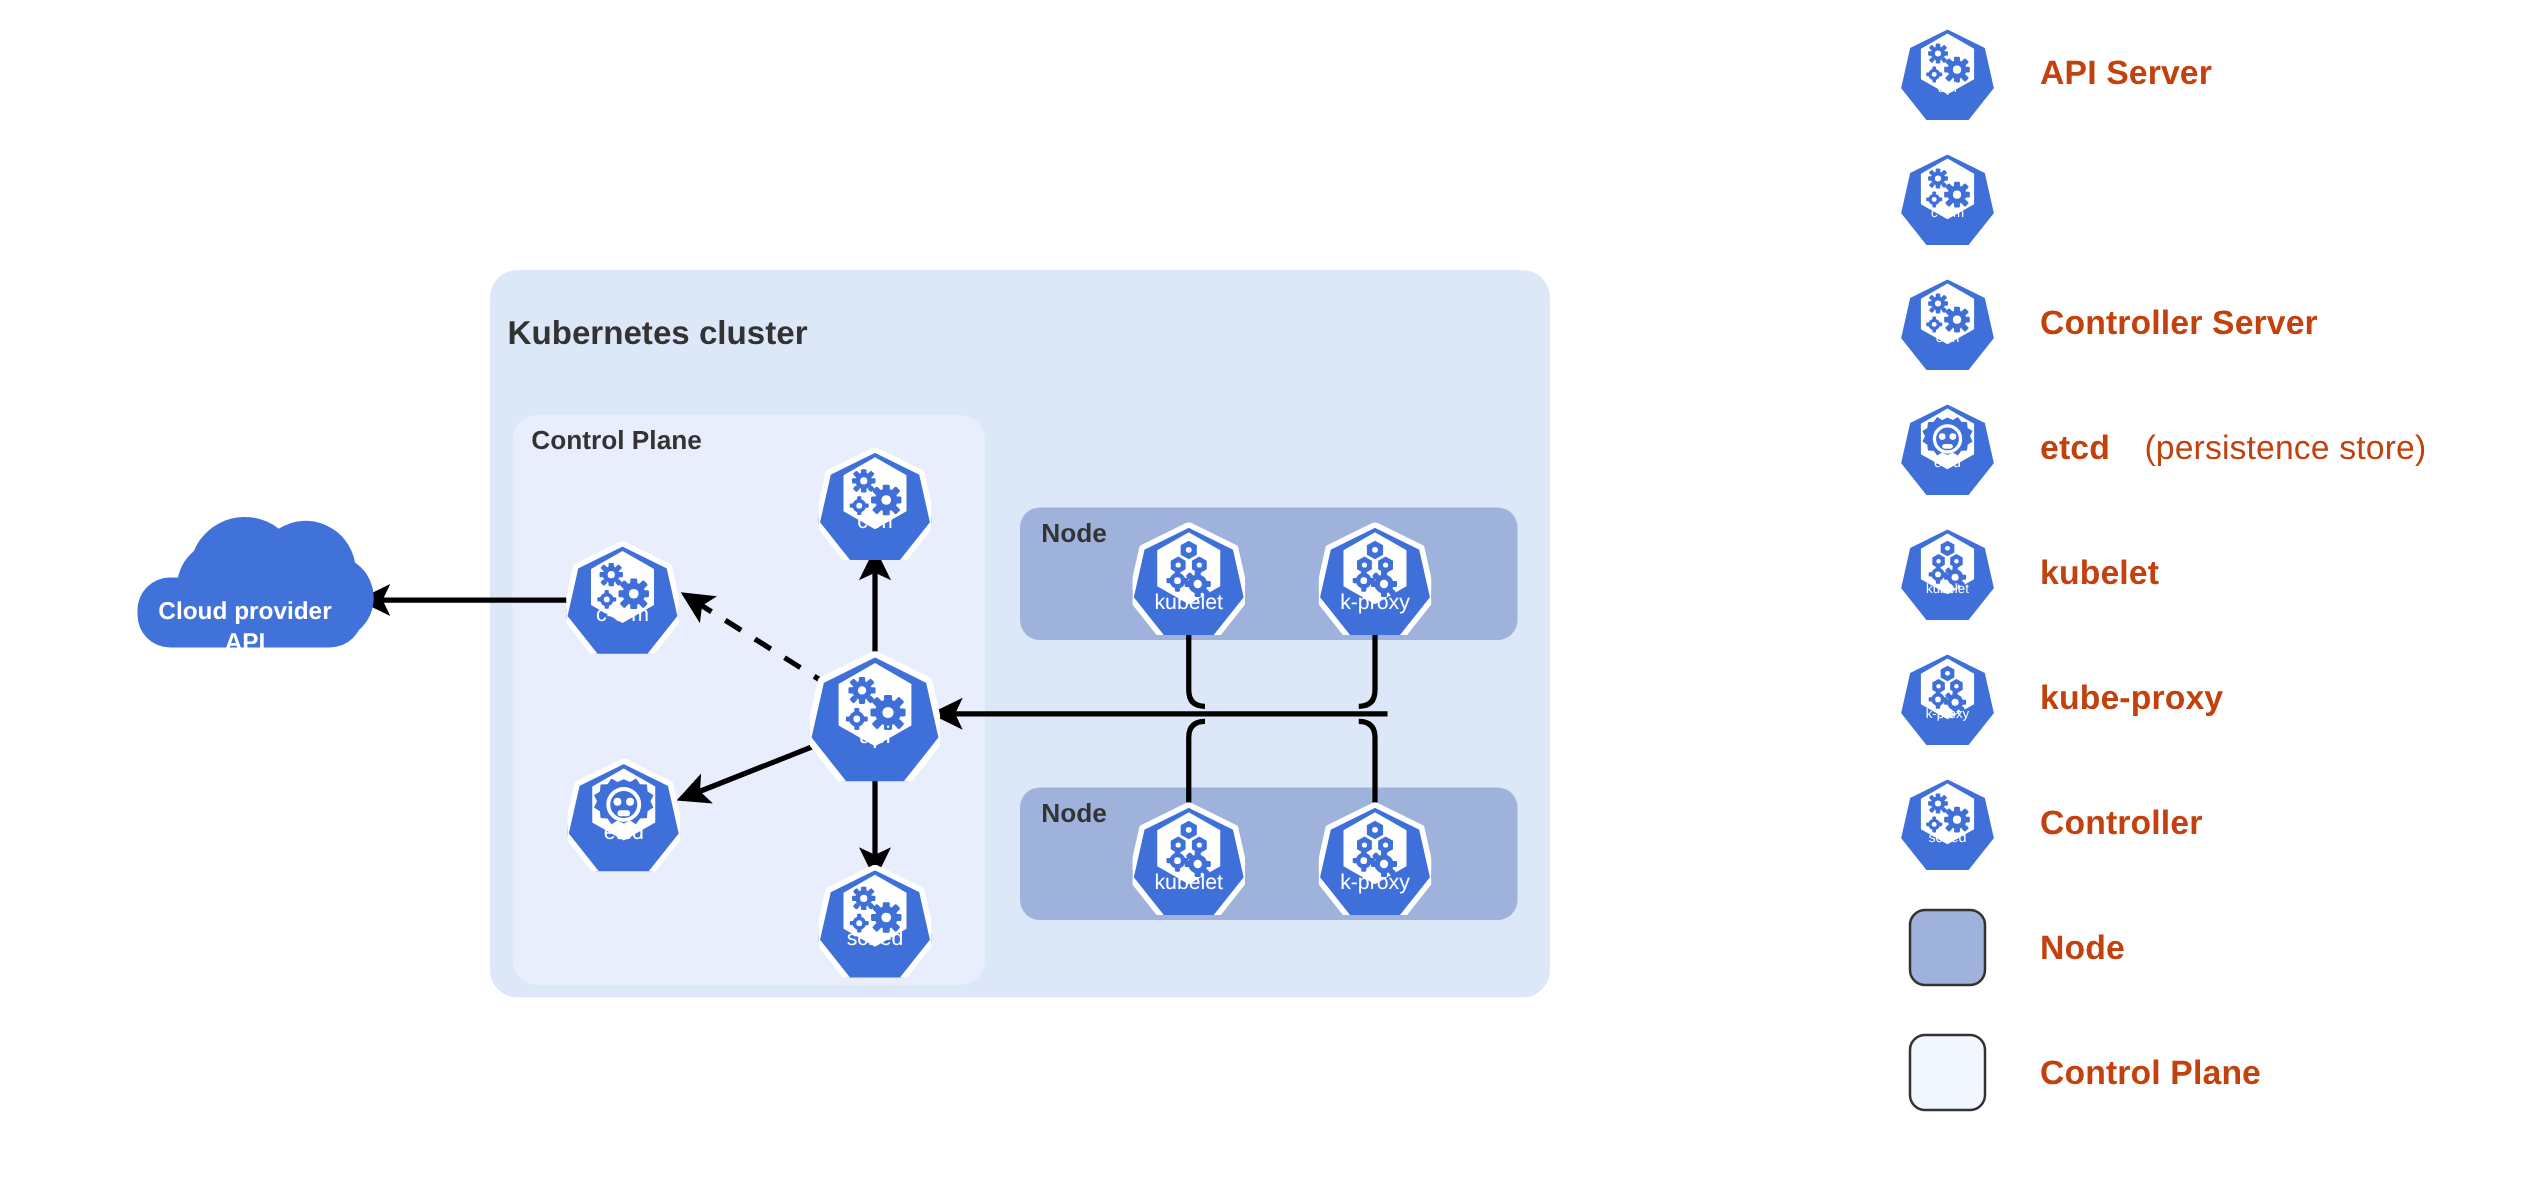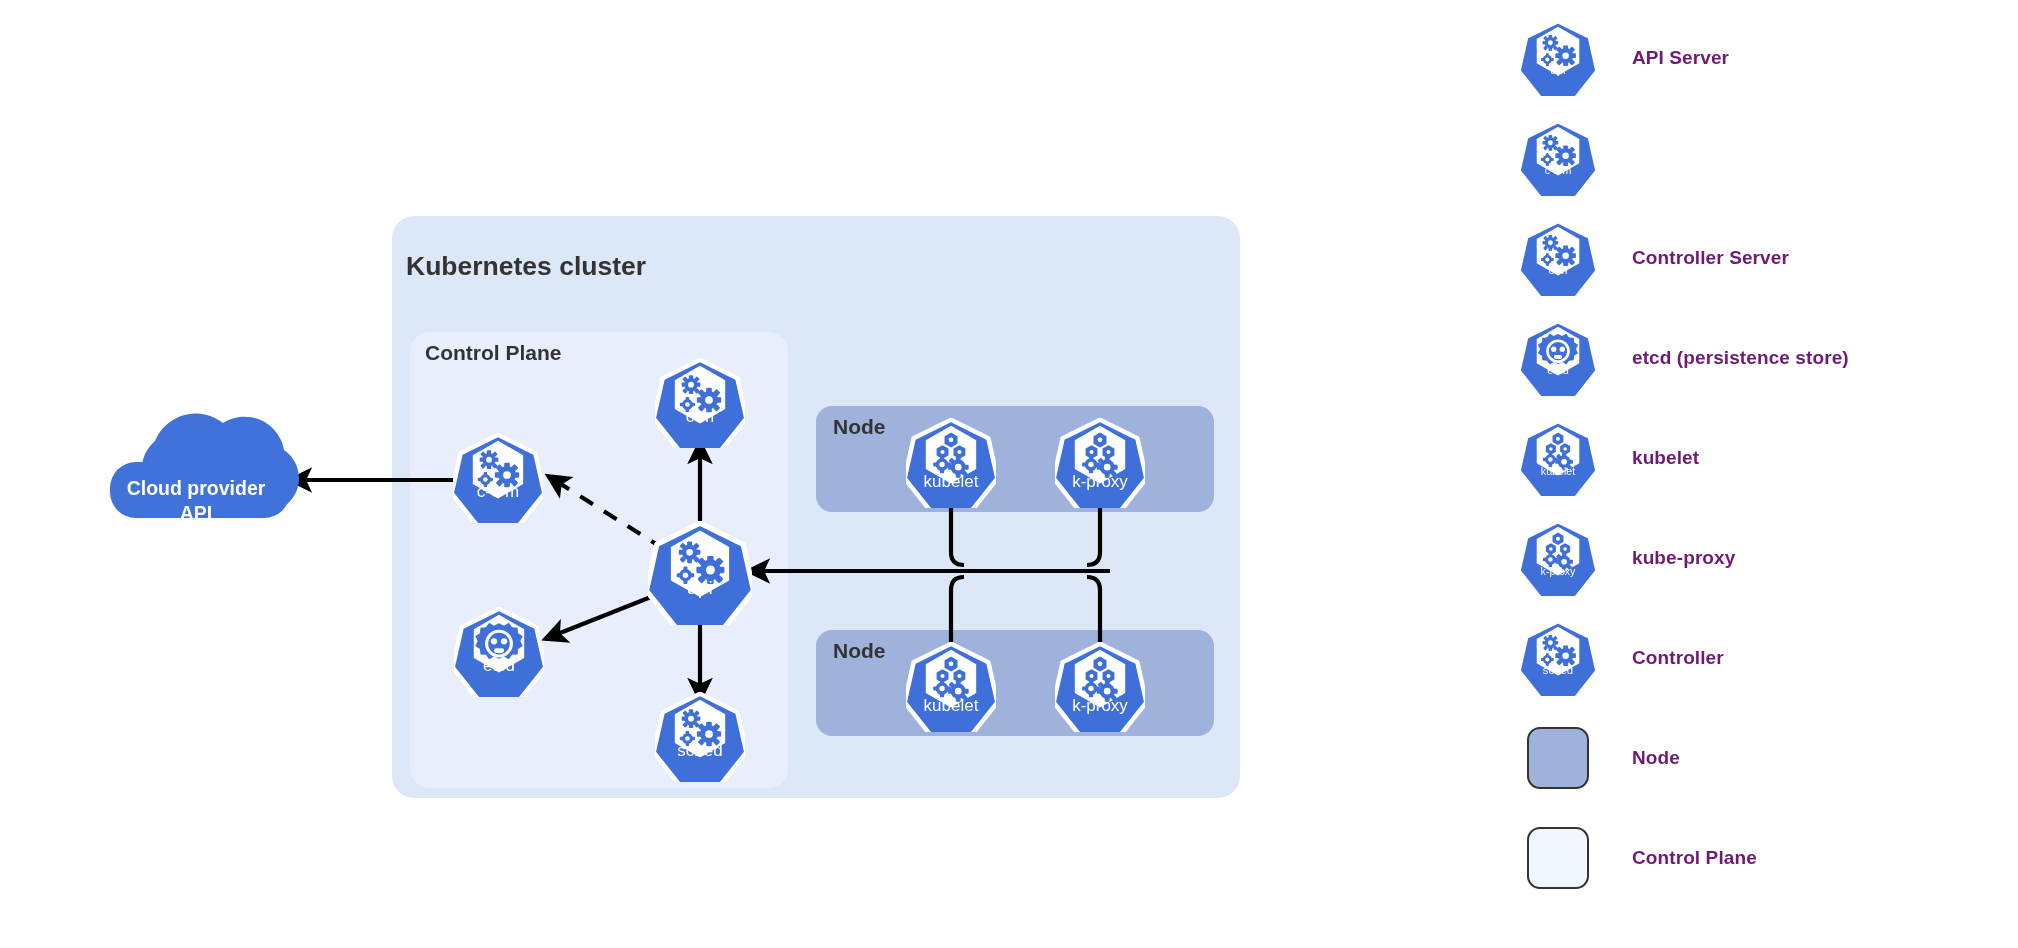--- a/index.html
+++ b/index.html
@@ -6,24 +6,24 @@
   html,body{margin:0;padding:0;background:#ffffff;}
   body{width:2018px;height:948px;position:relative;overflow:hidden;
        font-family:"Liberation Sans","DejaVu Sans",sans-serif;}
   #root{position:absolute;inset:0;}
   svg.diagram{position:absolute;left:0;top:0;width:2018px;height:948px;display:block;}
 
   .legend{position:absolute;left:1520px;top:18px;width:480px;}
   .legend-row{display:flex;align-items:center;height:80px;margin-bottom:20px;}
   .legend-icon{width:76px;height:76px;flex:0 0 76px;display:flex;
                align-items:center;justify-content:center;}
-  .legend-text{margin-left:36px;font-size:19px;color:#701a75;
+  .legend-text{margin-left:36px;font-size:27px;color:#c2410c;
                letter-spacing:.1px;white-space:nowrap;}
   .legend-text b{font-weight:bold;}
-  .legend-text .note{font-weight:bold;}
+  .legend-text .note{font-weight:normal;margin-left:20px;}
   .legend-text .ital{font-style:italic;font-weight:bold;}
   .swatch{width:62px;height:62px;border-radius:13px;border:2.4px solid #333333;
           box-sizing:border-box;}
   .swatch-node{background:#9fb2db;}
   .swatch-cp{background:#f2f6ff;}
 </style>
 </head>
 <body>
 
 <div id="root">

